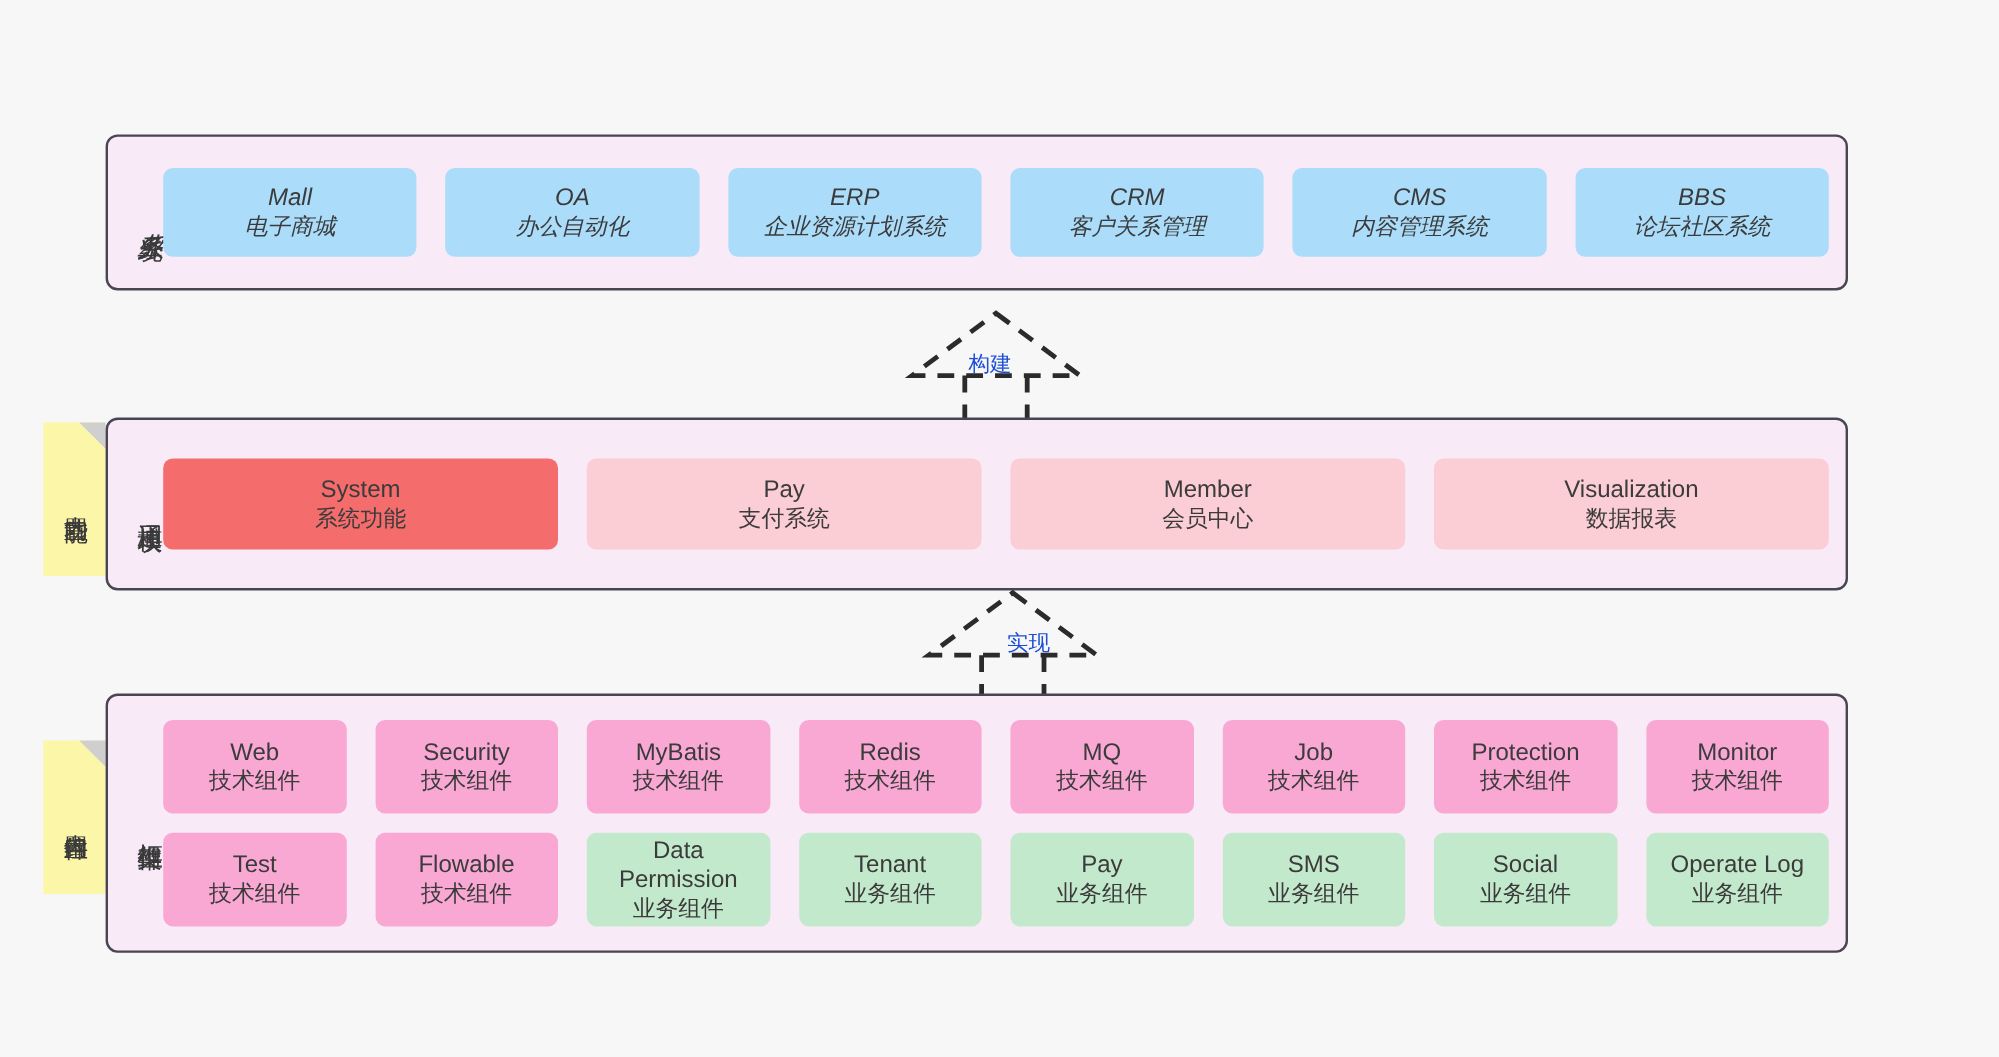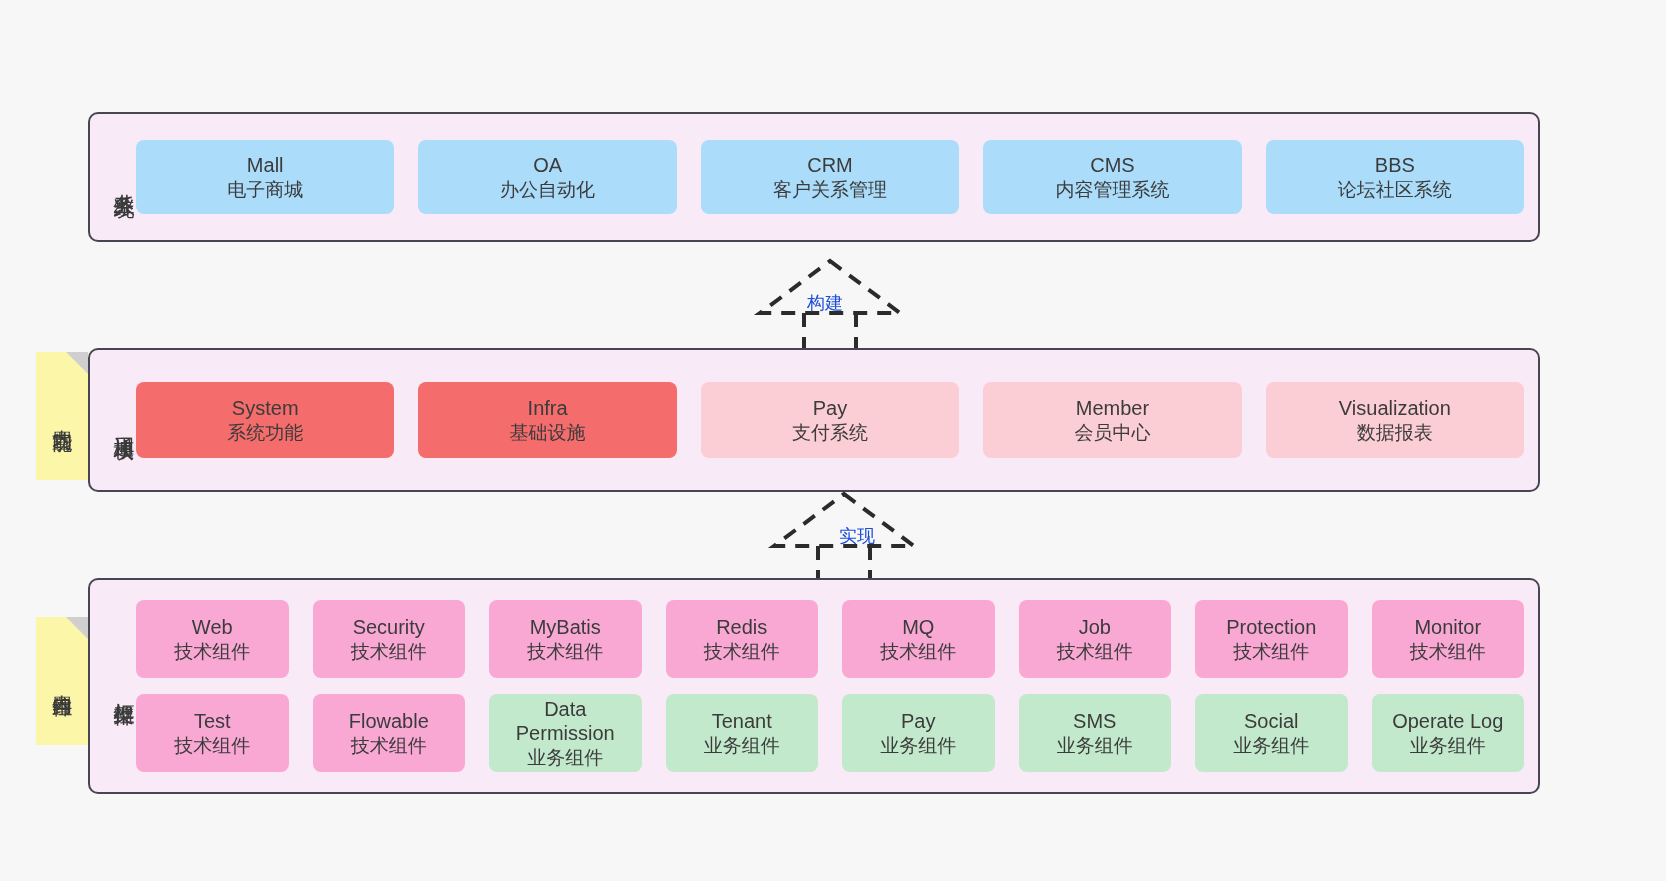--- a/index.html
+++ b/index.html
@@ -137,31 +137,35 @@
     background: transparent;
     white-space: nowrap;
     user-select: none;
   }
 </style>
 </head>
 <body>
 
 <div id="canvas">
 
-  <div class="layer" id="layer-business" style="left:88px; top:112px; width:1452px; height:130px;">
+  <div class="layer" id="layer-business" style="left:88px; top:112px; width:1452px; height:130px;font-style:italic;">
     <div class="layer-label">业务系统</div>
     <div class="layer-body">
       <div class="card-row" style="height:74px;">
         <div class="card c-blue">
           <span class="c-title">Mall</span>
           <span class="c-sub">电子商城</span>
         </div>
         <div class="card c-blue">
           <span class="c-title">OA</span>
           <span class="c-sub">办公自动化</span>
+        </div>
+        <div class="card c-blue">
+          <span class="c-title">ERP</span>
+          <span class="c-sub">企业资源计划系统</span>
         </div>
         <div class="card c-blue">
           <span class="c-title">CRM</span>
           <span class="c-sub">客户关系管理</span>
         </div>
         <div class="card c-blue">
           <span class="c-title">CMS</span>
           <span class="c-sub">内容管理系统</span>
         </div>
         <div class="card c-blue">
@@ -188,24 +192,20 @@
   </div>
 
   <div class="layer" id="layer-common" style="left:88px; top:348px; width:1452px; height:144px;">
     <div class="layer-label">通用模块</div>
     <div class="layer-body">
       <div class="card-row" style="height:76px;">
         <div class="card c-red">
           <span class="c-title">System</span>
           <span class="c-sub">系统功能</span>
         </div>
-        <div class="card c-red">
-          <span class="c-title">Infra</span>
-          <span class="c-sub">基础设施</span>
-        </div>
         <div class="card c-pink">
           <span class="c-title">Pay</span>
           <span class="c-sub">支付系统</span>
         </div>
         <div class="card c-pink">
           <span class="c-title">Member</span>
           <span class="c-sub">会员中心</span>
         </div>
         <div class="card c-pink">
           <span class="c-title">Visualization</span>

